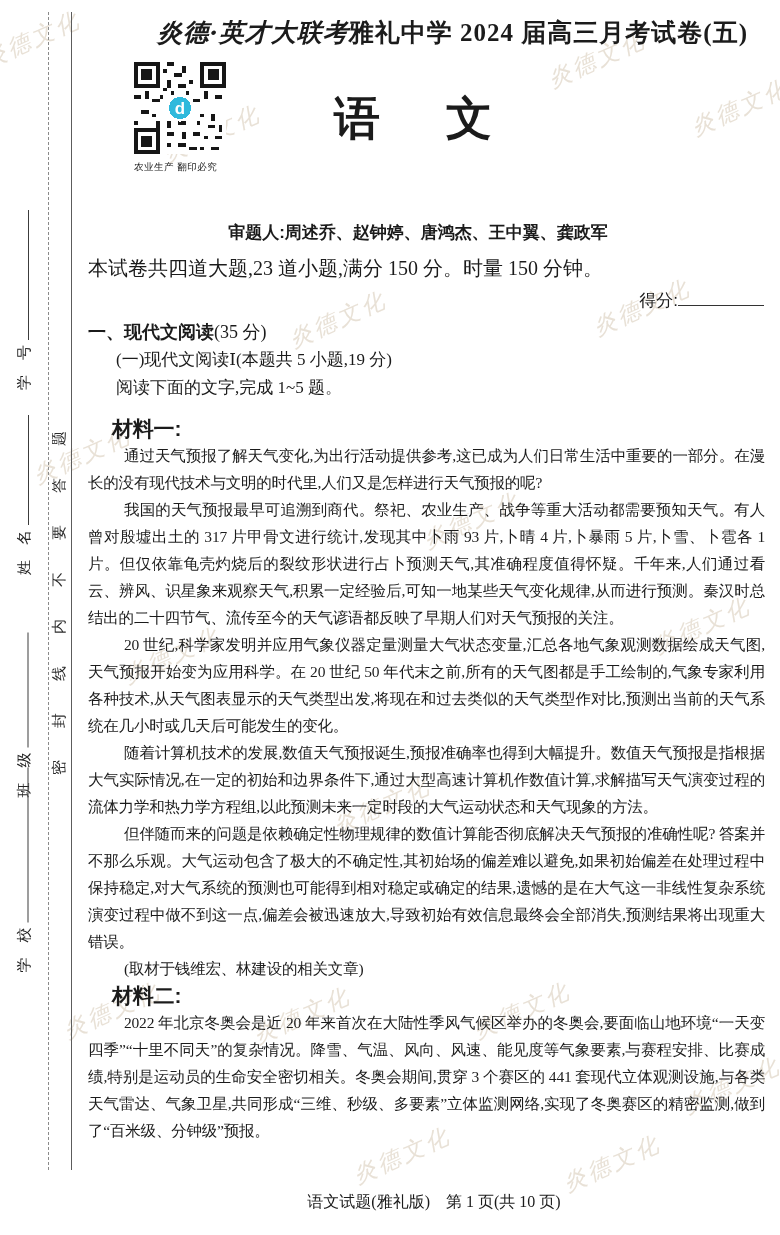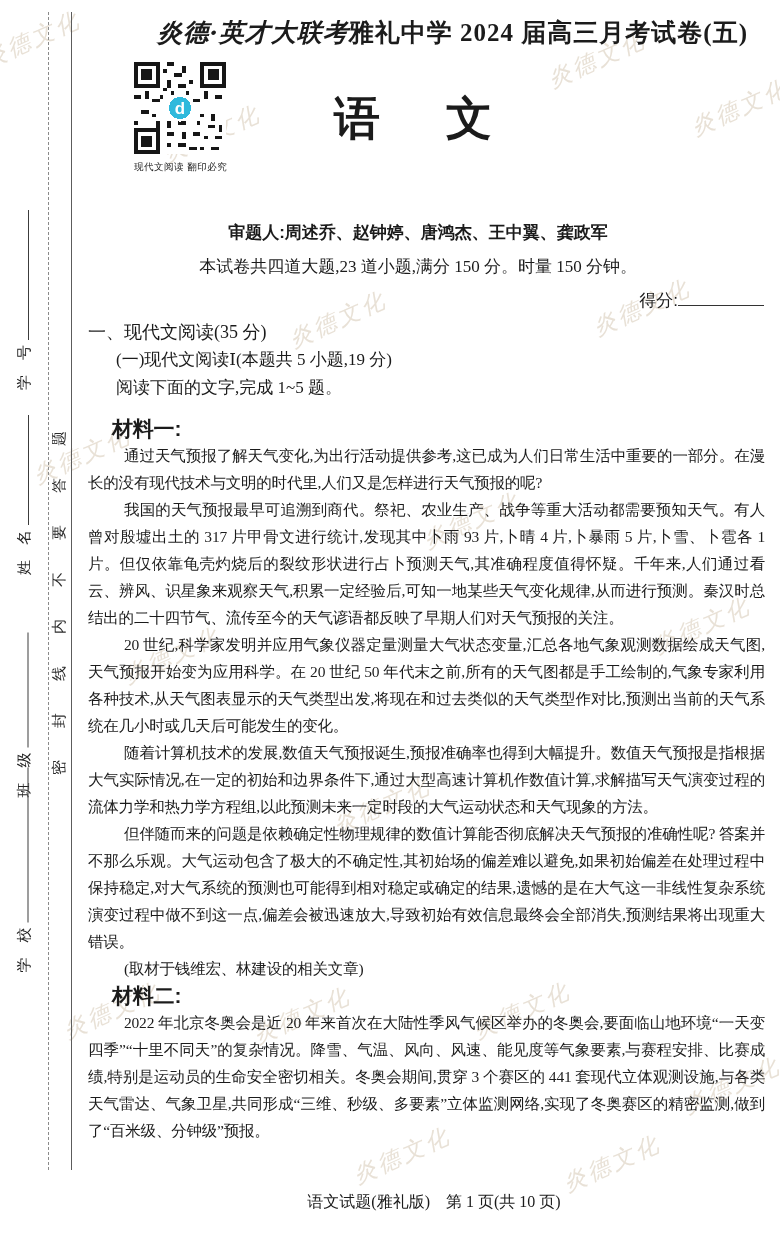--- a/index.html
+++ b/index.html
@@ -39,28 +39,28 @@
   .qr-wrap { position:absolute; left:134px; top:62px; width:94px; text-align:left; }
   .qr-caption { font-size:9.5px; color:#222; margin-top:3px; letter-spacing:.5px; white-space:nowrap;
     font-family:"Liberation Sans",sans-serif; }
   .examiners, .reviewers {
     position:absolute; left:88px; width:660px; text-align:center;
     font-size:17px; font-weight:bold; white-space:nowrap;
     font-family:"Liberation Sans","DejaVu Sans",sans-serif;
   }
   .examiners { top:188px; }
   .reviewers { top:221px; }
-  .exam-info { position:absolute; top:255px; left:88px; width:660px; text-align:center; font-size:17px; }
+  .exam-info { position:absolute; top:255px; left:88px; width:660px; font-size:20px; }
   .score-line { position:absolute; top:289px; right:16px; font-size:17px; font-weight:normal;
     font-family:"Liberation Sans","DejaVu Sans",sans-serif; }
   .score-line .score-blank { display:inline-block; width:86px; height:14px; border-bottom:1.4px solid #333; }
   
   .content { position:absolute; left:88px; top:318px; width:677px; }
   .sec-head { font-size:18px; line-height:28px; margin:0; }
-  .sec-head .b { font-weight:normal; font-family:"Liberation Sans","DejaVu Sans",sans-serif; }
+  .sec-head .b { font-weight:bold; font-family:"Liberation Sans","DejaVu Sans",sans-serif; }
   .sub-head, .instruction { font-size:17px; line-height:28px; margin:0; padding-left:28px; }
   .body-text { margin-top:13px; font-size:15.5px; line-height:27px; letter-spacing:-0.2px; }
   .mat-label { font-weight:bold; font-family:"Liberation Sans","DejaVu Sans",sans-serif;
     padding-left:24px; font-size:21px; }
   .body-text p { margin:0; text-align:justify; text-indent:36px; }
   .source { text-align:right; padding-right:4px; }
   .footer { position:absolute; top:1192px; left:104px; width:660px; text-align:center; font-size:16px; }
 </style>
 </head>
 <body>
@@ -116,21 +116,21 @@
     <svg width="92" height="92" viewBox="0 0 25 25" shape-rendering="crispEdges">
       <rect x="0" y="0" width="25" height="25" fill="#ffffff"></rect>
       <path fill="#161616" d="M0,0h7v7h-7z M18,0h7v7h-7z M0,18h7v7h-7z"></path>
       <path fill="#ffffff" d="M1,1h5v5h-5z M19,1h5v5h-5z M1,19h5v5h-5z"></path>
       <path fill="#161616" d="M2,2h3v3h-3z M20,2h3v3h-3z M2,20h3v3h-3z"></path>
       <path fill="#161616" d="M9,0h2v1h-2z M13,1h1v2h-1z M8,2h1v1h-1z M11,3h2v1h-2z M9,5h1v2h-1z M12,6h2v1h-2z M15,5h1v1h-1z M0,9h2v1h-2z M3,8h1v2h-1z M5,10h2v1h-2z M7,9h1v1h-1z M22,9h2v1h-2z M19,8h1v2h-1z M16,10h2v1h-2z M2,13h2v1h-2z M5,14h1v1h-1z M0,16h1v1h-1z M6,16h1v2h-1z M9,16h1v2h-1z M12,16h2v1h-2z M17,16h1v1h-1z M20,17h2v1h-2z M23,17h1v2h-1z M9,19h2v1h-2z M13,19h1v2h-1z M16,19h2v1h-2z M19,20h1v1h-1z M22,20h2v1h-2z M9,22h1v1h-1z M12,22h2v1h-2z M15,23h2v1h-2z M18,23h1v1h-1z M21,23h2v1h-2z M8,7h1v1h-1z M10,8h1v1h-1z M14,8h1v1h-1z M21,14h1v2h-1z M18,14h1v1h-1z"></path>
       <circle cx="12.5" cy="12.5" r="3.7" fill="#ffffff"></circle>
       <circle cx="12.5" cy="12.5" r="3" fill="#2fb9dc"></circle>
       <text x="12.5" y="14.2" text-anchor="middle" font-size="4.6" fill="#ffffff" font-family="Liberation Sans, sans-serif" font-weight="bold">d</text>
     </svg>
-    <div class="qr-caption">现代文阅读 翻印必究</div>
+    <div class="qr-caption">农业生产 翻印必究</div>
   </div>
 
   <div class="subject-title">语　文</div>
 
   <div class="reviewers">审题人:周述乔、赵钟婷、唐鸿杰、王中翼、龚政军</div>
   <div class="exam-info">本试卷共四道大题,23 道小题,满分 150 分。时量 150 分钟。</div>
 
   <div class="score-line">
     <span>得分:</span><span class="score-blank"></span>
   </div>

